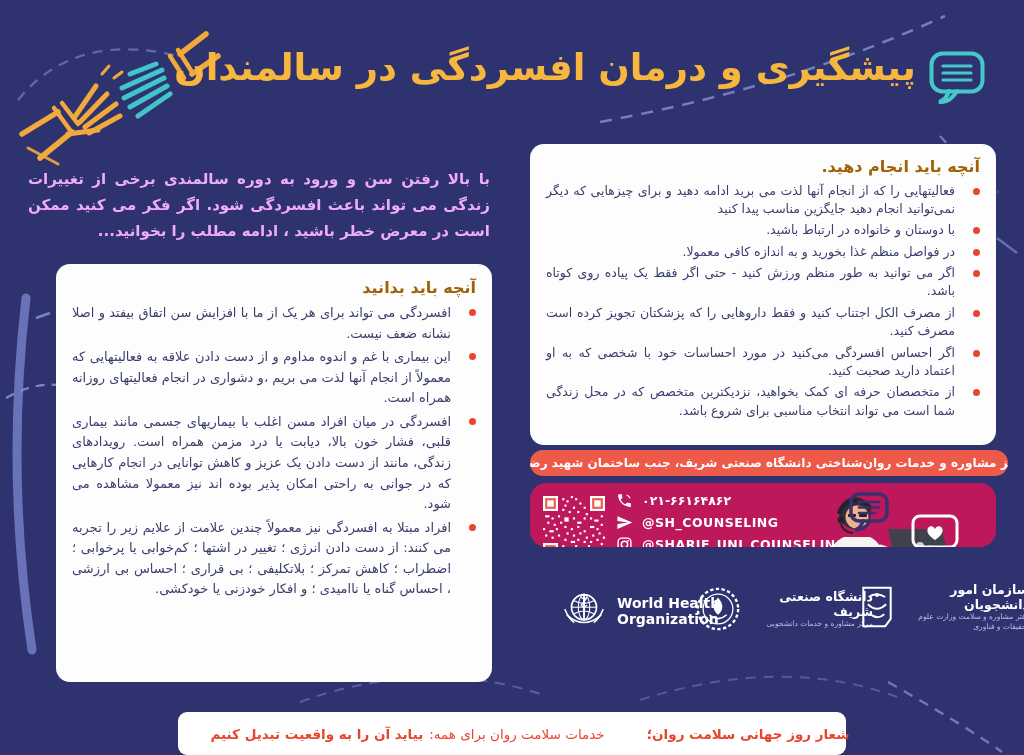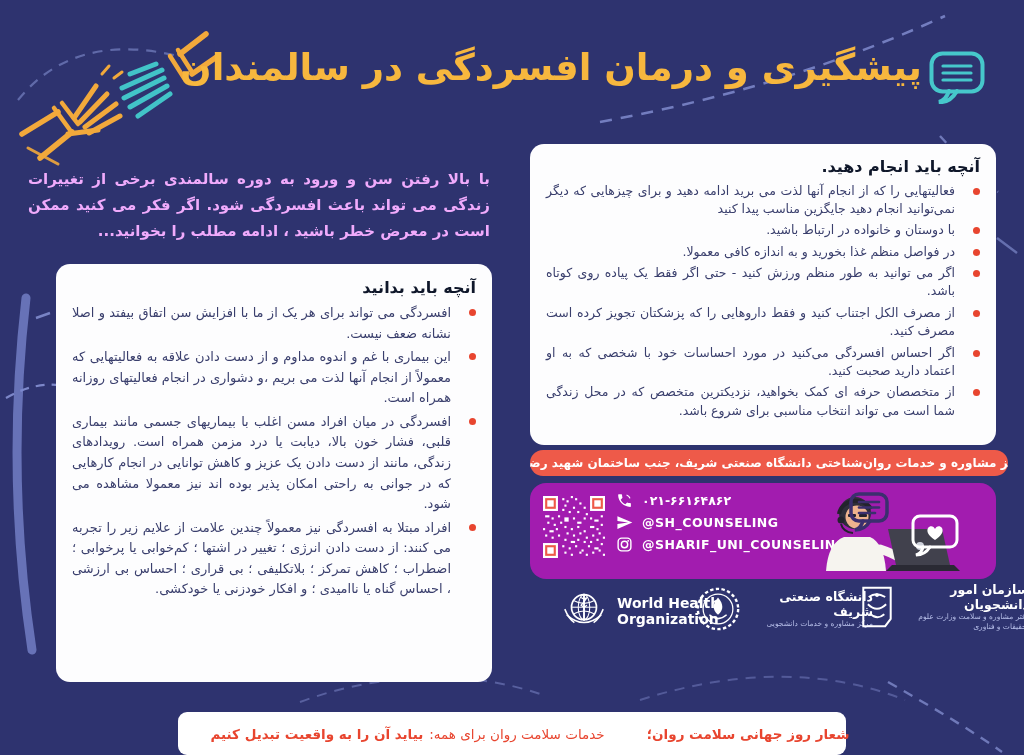--- a/index.html
+++ b/index.html
@@ -6,56 +6,56 @@
   .poster{
     position:relative;width:1024px;height:755px;overflow:hidden;
     background:#2e336f;direction:rtl;
     font-family:"DejaVu Sans",sans-serif;
   }
   .abs{position:absolute;}
   svg{display:block;}
 
   
   .page-title{
-    left:166px;top:46px;width:770px;margin:0;text-align:center;
+    left:160px;top:46px;width:770px;margin:0;text-align:center;
     color:#f7b73e;font-size:37px;font-weight:bold;letter-spacing:-.5px;
   }
   .top-bubble{left:928px;top:50px;width:58px;height:54px;}
   .hands{left:10px;top:26px;width:212px;height:138px;}
 
   
   .intro{
     left:28px;top:166px;width:462px;margin:0;color:#f0abfc;
     font-weight:bold;font-size:15px;line-height:1.74;text-align:justify;
   }
 
   
   .card{
     background:#fdfdfe;border-radius:14px;box-sizing:border-box;
     color:#3a3f6d;padding:11px 16px 13px;
   }
-  .card h2{margin:0 0 3px;font-size:16px;font-weight:bold;color:#0f172a;}
+  .card h2{margin:0 0 3px;font-size:16px;font-weight:bold;color:#a16207;}
   .card-know{left:56px;top:264px;width:436px;min-height:418px;font-size:13px;line-height:1.58;}
   .card-do{left:530px;top:144px;width:466px;height:301px;overflow:hidden;font-size:12.5px;line-height:1.47;}
   .bullet{display:flex;gap:18px;margin:3px 0;}
   .dot{flex:0 0 auto;width:7px;height:7px;border-radius:50%;background:#e8452f;margin-top:6px;}
   .btext{margin:0;text-align:justify;}
 
   
   .pill-banner{
     left:530px;top:450px;width:478px;height:26px;border-radius:13px;
     background:#ee5a49;color:#fff;font-size:12px;font-weight:bold;
     display:flex;align-items:center;justify-content:center;
     overflow:hidden;white-space:nowrap;box-sizing:border-box;padding:0 10px;
   }
 
   
   .contact-card{
-    left:530px;top:483px;width:466px;height:96px;border-radius:16px;
-    background:#a21caf;direction:ltr;overflow:hidden;
+    left:530px;top:483px;width:466px;height:64px;border-radius:16px;
+    background:#be185d;direction:ltr;overflow:hidden;
   }
   .qr{position:absolute;left:13px;top:13px;width:62px;height:62px;}
   .contact-rows{position:absolute;left:86px;top:9px;display:flex;flex-direction:column;gap:5px;}
   .crow{display:flex;align-items:center;gap:9px;color:#fff;font-weight:bold;
         font-size:12.5px;letter-spacing:.5px;direction:ltr;}
   .crow svg{width:17px;height:17px;flex:0 0 auto;}
   .person{position:absolute;left:262px;top:0;width:174px;height:88px;}
   .purple-bubble{position:absolute;left:318px;top:8px;width:42px;height:44px;}
   .heart-bubble{position:absolute;left:380px;top:30px;width:50px;height:46px;}
 

